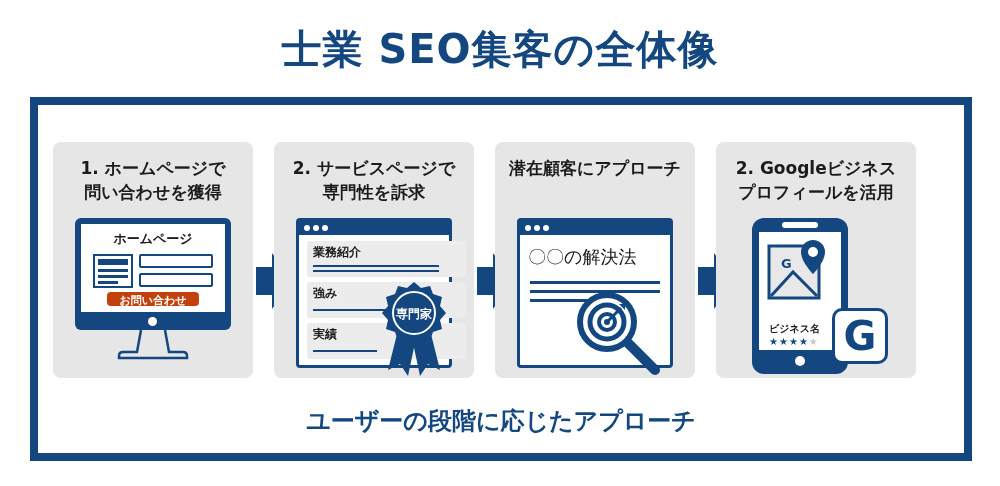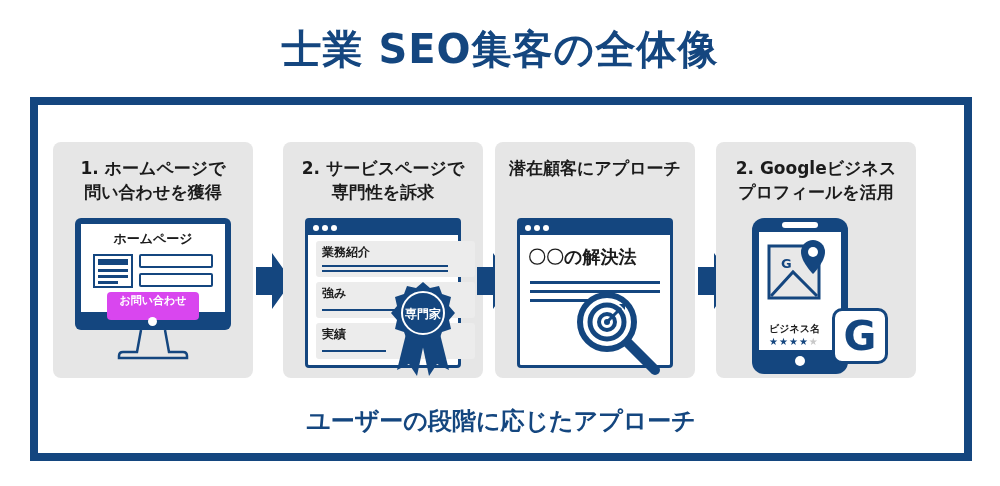--- a/index.html
+++ b/index.html
@@ -30,34 +30,34 @@
   }
 
   
   .monitor { position: absolute; left: 22px; top: 76px; width: 156px; height: 112px;
     background: #14467f; border-radius: 6px; }
   .monitor .screen { position: absolute; left: 6px; top: 6px; width: 144px; height: 88px; background: #fff; }
   .monitor .hp-label { position: absolute; left: 0; top: 6px; width: 100%; text-align: center; font-size: 13px; font-weight: bold; color: #1b1b1b; }
   .monitor .img-box { position: absolute; left: 12px; top: 30px; width: 40px; height: 34px; border: 2px solid #14467f; }
   .monitor .img-box .bar { position: absolute; left: 3px; height: 3px; background: #14467f; }
   .monitor .field { position: absolute; left: 58px; width: 74px; height: 14px; border: 2px solid #14467f; border-radius: 2px; }
-  .monitor .contact-btn { position: absolute; left: 26px; top: 68px; width: 92px; height: 28px; background: #d946ef; border-radius: 4px;
+  .monitor .contact-btn { position: absolute; left: 26px; top: 68px; width: 92px; height: 14px; background: #c2410c; border-radius: 4px;
     color: #fff; font-size: 11px; font-weight: bold; text-align: center; line-height: 18px; }
   .monitor .dot { position: absolute; left: 73px; top: 99px; width: 9px; height: 9px; background: #fff; border-radius: 50%; }
   .stand { position: absolute; left: 64px; top: 188px; width: 72px; height: 30px; }
 
   
   .browser { position: absolute; left: 22px; top: 76px; width: 156px; height: 158px; border: 3px solid #14467f; border-radius: 4px; background: #fff; }
   .browser .tbar { position: absolute; left: 0; top: 0; width: 100%; height: 14px; background: #14467f; }
   .browser .tdot { position: absolute; top: 4px; width: 6px; height: 6px; background: #fff; border-radius: 50%; }
   .row-card { position: absolute; left: 8px; width: 159px; height: 36px; background: #ececec; border-radius: 3px; }
   .row-card .lbl { position: absolute; left: 6px; top: 3px; font-size: 12px; font-weight: bold; color: #1b1b1b; }
   .row-card .ln { position: absolute; left: 6px; height: 2px; background: #14467f; }
 
-  .col-title { position: absolute; left: 8px; top: 24px; font-size: 18px; font-weight: bold; color: #1b1b1b; }
+  .col-title { position: absolute; left: 8px; top: 24px; font-size: 18px; font-weight: normal; color: #1b1b1b; }
   .col-line { position: absolute; left: 10px; height: 3px; background: #14467f; }
 
   
   .phone { position: absolute; left: 36px; top: 76px; width: 96px; height: 156px; background: #14467f; border-radius: 12px; }
   .phone .pscreen { position: absolute; left: 7px; top: 14px; width: 82px; height: 118px; background: #fff; }
   .phone .notch { position: absolute; left: 30px; top: 4px; width: 36px; height: 6px; background: #fff; border-radius: 3px; }
   .phone .home { position: absolute; left: 43px; top: 138px; width: 10px; height: 10px; background: #fff; border-radius: 50%; }
   .gbadge { position: absolute; left: 116px; top: 166px; width: 56px; height: 56px; background: #fff; border: 3px solid #14467f; border-radius: 10px;
     text-align: center; line-height: 50px; font-size: 40px; font-weight: bold; color: #14467f; }
   .biz { position: absolute; left: 10px; top: 90px; font-size: 10px; font-weight: bold; color: #1b1b1b; }
@@ -93,21 +93,21 @@
     </div>
     <svg class="stand" viewBox="0 0 72 30">
       <path d="M24 0 L20 22 L6 22 Q2 22 2 26 L2 28 L70 28 L70 26 Q70 22 66 22 L52 22 L48 0" fill="none" stroke="#14467f" stroke-width="2.5"></path>
     </svg>
   </div>
 
   <svg class="arrow" style="left:218px;" viewBox="0 0 36 56">
     <polygon points="0,14 16,14 16,0 36,28 16,56 16,42 0,42" fill="#14467f"></polygon>
   </svg>
 
-  <div class="panel" style="left:245px;">
+  <div class="panel" style="left:236px;">
     <div class="panel-title">
       <div>2. サービスページで</div>
       <div>専門性を訴求</div>
     </div>
     <div class="browser" style="height:150px;">
       <div class="tbar">
           <span class="tdot" style="left:5px"></span>
           <span class="tdot" style="left:14px"></span>
           <span class="tdot" style="left:23px"></span>
         </div>

